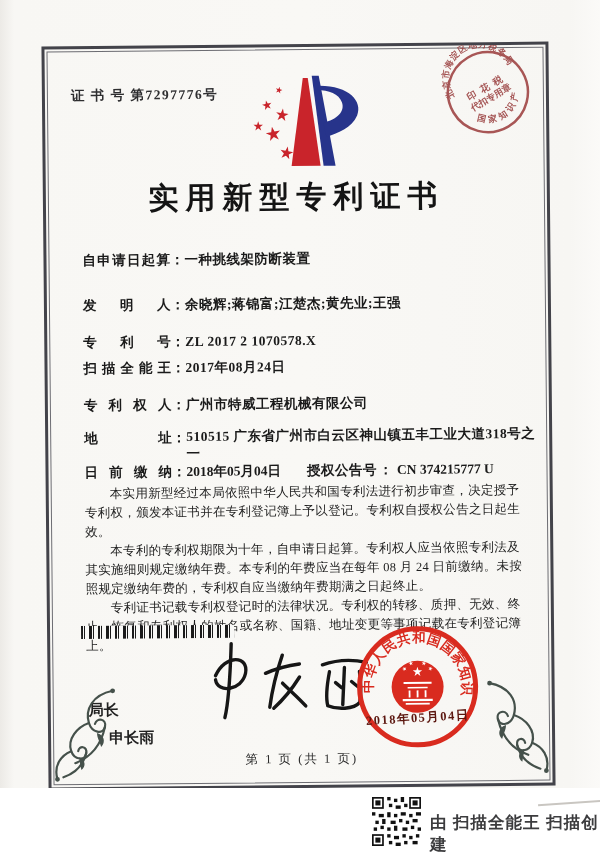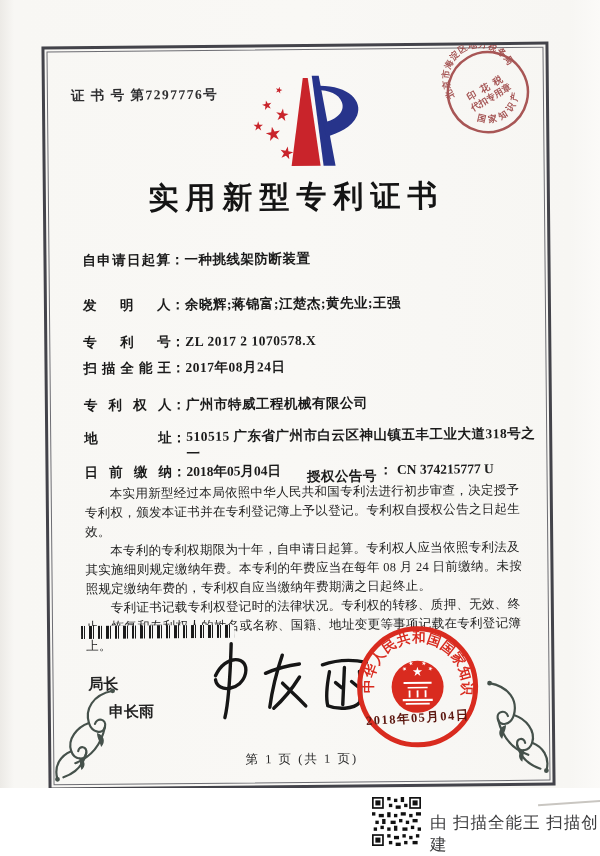--- a/index.html
+++ b/index.html
@@ -40,34 +40,34 @@
 
   .fields{position:absolute;left:36px;top:202px;width:458px;}
   .row{display:flex;align-items:flex-start;font-size:13.5px;line-height:19px;color:#1a1a1a;font-weight:600;}
   .row .lbl{flex:0 0 88px;text-align:justify;text-align-last:justify;letter-spacing:0.5px;}
   .row .colon{flex:0 0 14px;}
   .row .val{flex:1;letter-spacing:0.5px;}
   .row.addr .val{line-height:17px;}
   .mb1{margin-bottom:26px;}.mb2{margin-bottom:18px;}.mb3{margin-bottom:7px;}
   .mb4{margin-bottom:18px;}.mb5{margin-bottom:14px;}.mb6{margin-bottom:0px;}
   .pair2{margin-left:26px;display:flex;}
-  .pair2 .lbl2{letter-spacing:0.5px;margin-top:6px;}
+  .pair2 .lbl2{letter-spacing:0.5px;}
   .pair2 .colon{margin:0 4px 0 2px;}
 
   .paras{position:absolute;left:36px;top:436px;width:438px;color:#1e1e1e;}
   .paras p{margin:0;font-size:12.5px;line-height:19px;text-indent:2em;letter-spacing:0.3px;}
 
   .barcode{
     position:absolute;left:31px;top:577px;width:153px;height:13px;
     background:repeating-linear-gradient(90deg,
       #1a1a1a 0 2px,#f8f8f6 2px 3px,#1a1a1a 3px 4px,#f8f8f6 4px 8px,
       #1a1a1a 8px 11px,#f8f8f6 11px 12px,#1a1a1a 12px 13px,#f8f8f6 13px 17px);
   }
 
-  .director{position:absolute;left:38px;top:626px;font-family:"Liberation Sans","DejaVu Sans",sans-serif;
+  .director{position:absolute;left:38px;top:652px;font-family:"Liberation Sans","DejaVu Sans",sans-serif;
     font-weight:700;font-size:15px;color:#222;}
   .director .name{margin-top:9px;padding-left:20px;}
   .signature{position:absolute;left:135px;top:588px;width:195px;height:98px;}
 
   .seal-wrap{position:absolute;left:304px;top:578px;width:126px;height:126px;}
   .seal-date{
     position:absolute;left:-8px;top:86px;width:142px;text-align:center;
     font-size:12.5px;font-weight:700;letter-spacing:1.5px;color:#5c1710;
     transform:rotate(-3deg);
   }
@@ -76,21 +76,21 @@
     font-size:12.5px;color:#2c2c2c;letter-spacing:2px;}
 
   .flourish{position:absolute;width:86px;height:100px;}
   .flourish.fl-left{left:-12px;top:638px;}
   .flourish.fl-right{right:-12px;top:634px;transform:scaleX(-1);}
 
   .qr{position:absolute;left:372px;top:797px;width:49px;height:49px;}
   .footer-text{
     position:absolute;left:430px;top:812px;
     font-family:"Liberation Sans","DejaVu Sans",sans-serif;
-    font-size:16.5px;font-weight:400;color:#3c3c3e;letter-spacing:1px;
+    font-size:16.5px;font-weight:700;color:#3c3c3e;letter-spacing:1px;
   }
 </style>
 </head>
 <body>
 
 <div class="photo">
 
   <div class="cert">
     <div class="cert-inner"></div>
 

